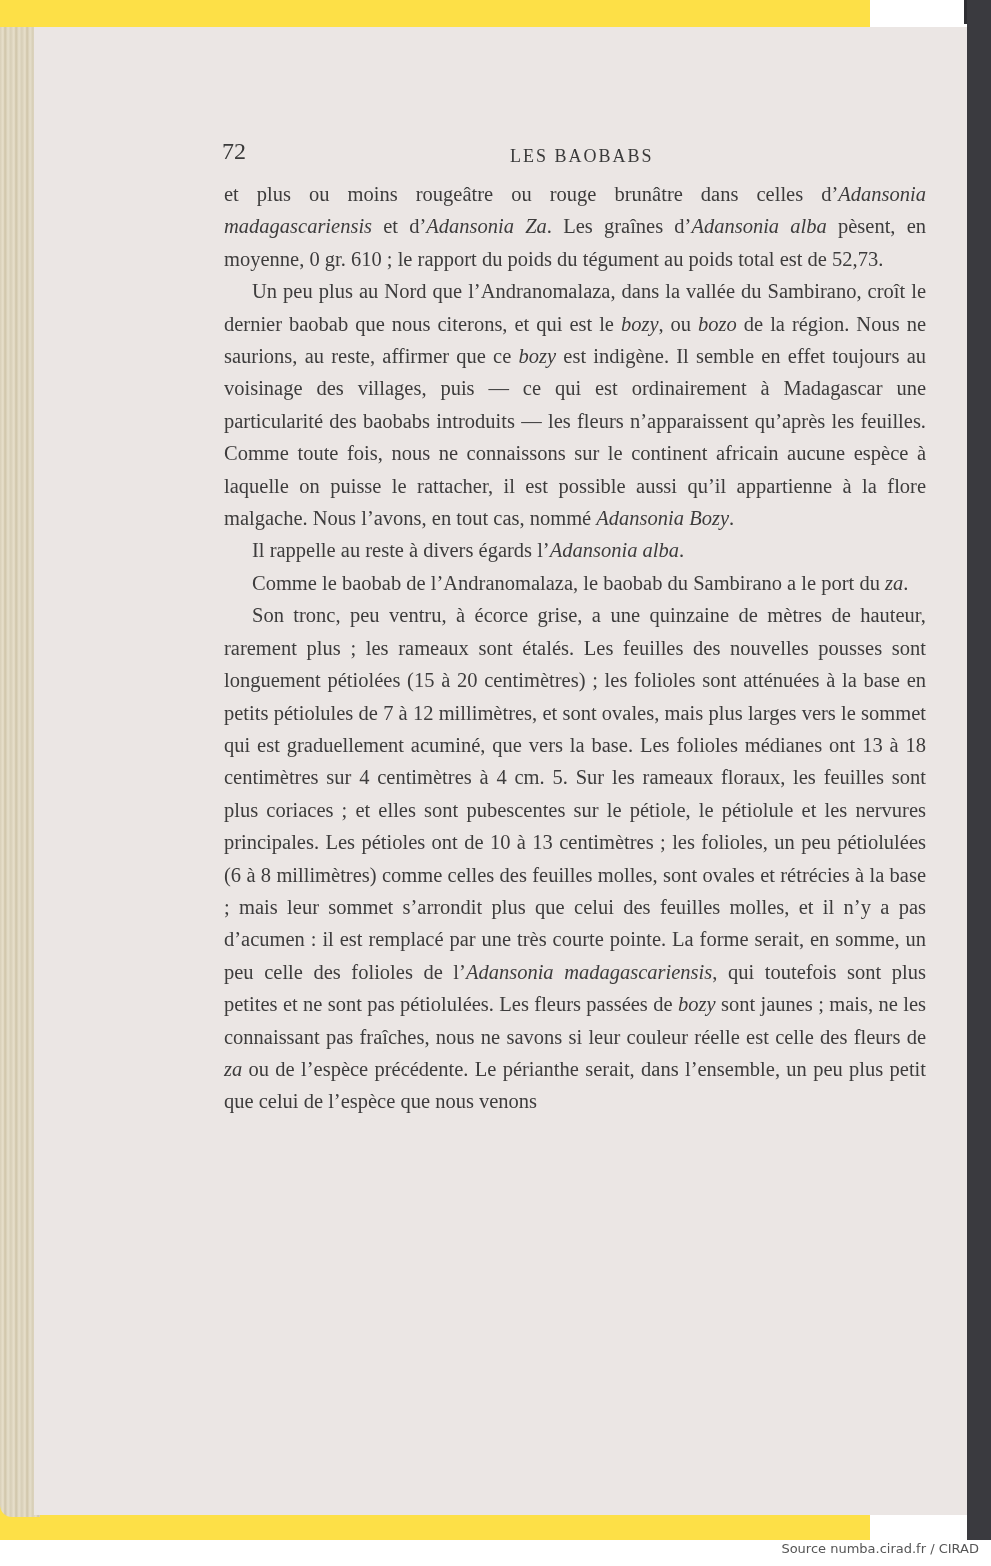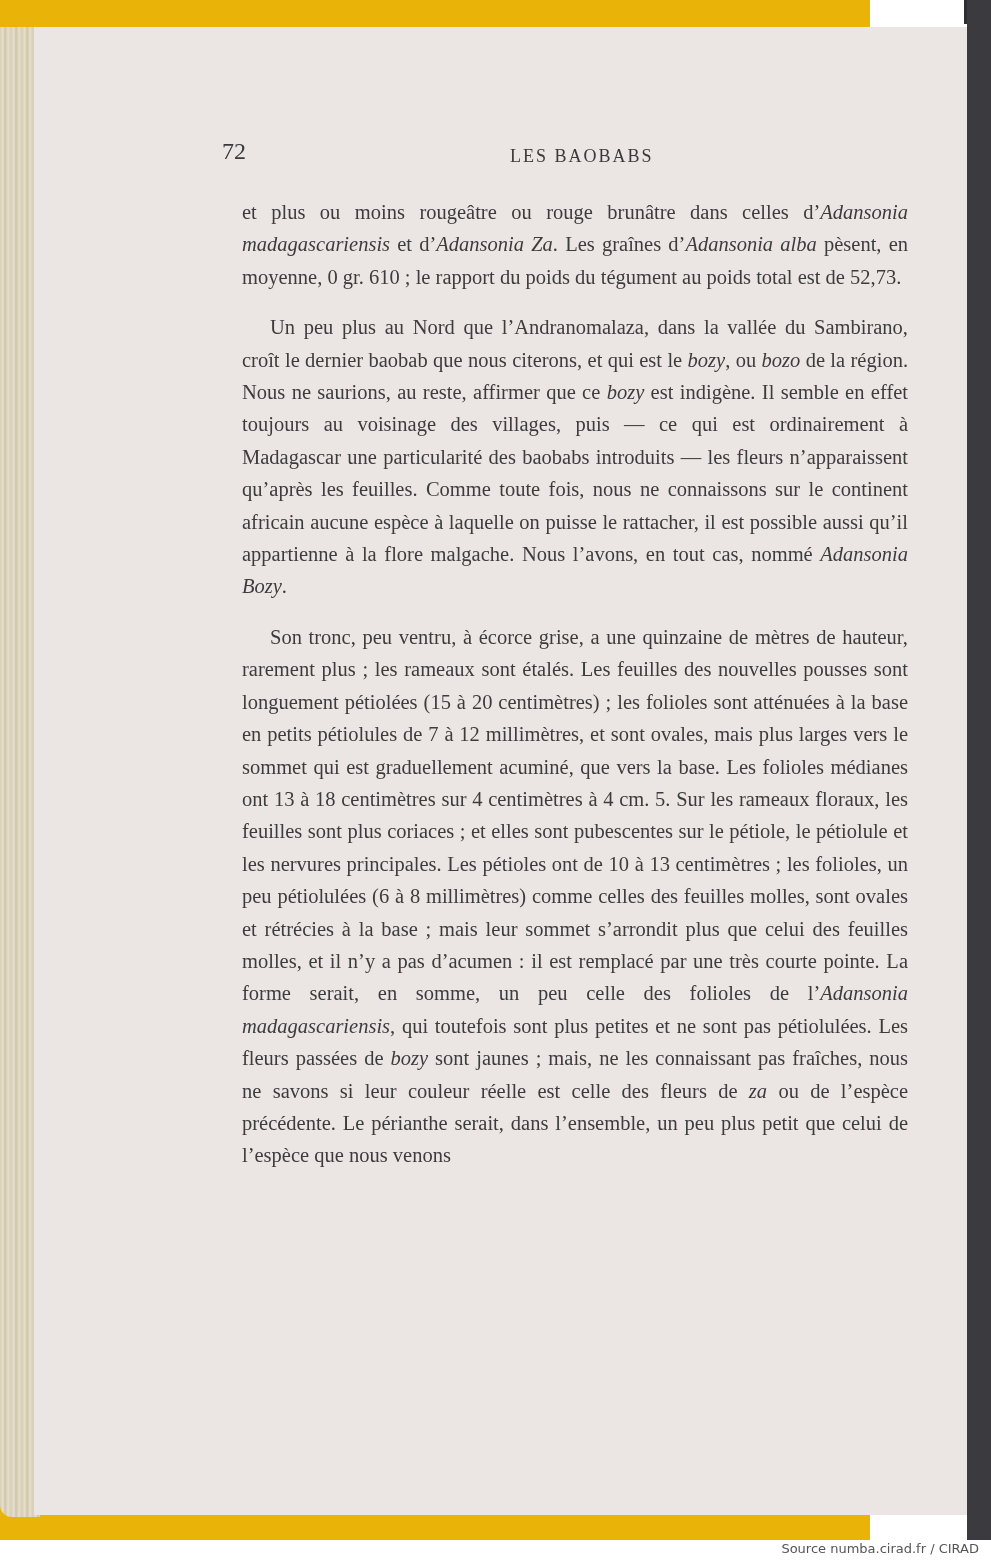--- a/index.html
+++ b/index.html
@@ -1,28 +1,28 @@
 <!DOCTYPE html>
 <html><head>
 <meta charset="utf-8">
 <style>
   html, body { margin:0; padding:0; }
   body { width:991px; height:1566px; background:#ffffff; position:relative; overflow:hidden; font-family:"Liberation Serif", serif; }
-  .scan { position:absolute; left:0; top:0; width:870px; height:1540px; background:#eab308; }
+  .scan { position:absolute; left:0; top:0; width:870px; height:1540px; background:#fde047; }
   .page-edges { position:absolute; left:0; top:27px; width:40px; height:1490px;
     background: repeating-linear-gradient(90deg,#d8cfb8 0px,#e8e0cc 3px,#cfc4a8 5px,#e6dfcc 8px,#d6cdb5 11px);
     border-radius:0 0 0 12px; }
   .page { position:absolute; left:34px; top:27px; width:933px; height:1488px; background:#ebe6e4; }
   .right-strip { position:absolute; left:967px; top:0; width:24px; height:1540px; background:#3a3a3f; }
   .right-strip-top { position:absolute; left:964px; top:0; width:27px; height:24px; background:#2e2e33; }
   .header { position:absolute; top:138px; left:222px; width:704px; height:30px; }
   .page-number { position:absolute; left:0; top:0; font-size:24px; color:#3a3a3a; }
   .running-head { position:absolute; left:288px; top:8px; font-size:18px; letter-spacing:2px; color:#3a3a3a; }
   .body-text { position:absolute; left:224px; top:178px; width:702px; font-size:20.5px; line-height:32.4px; color:#3d3c3c; text-align:justify; }
-  .body-text p { margin:18px; }
+  .body-text p { margin:0; }
   .body-text p.indent { text-indent:28px; }
   .body-text i { font-style:italic; }
   .caption { position:absolute; right:12px; top:1541px; font-family:"DejaVu Sans", sans-serif; font-size:13px; color:#555555; }
 </style>
 </head>
 <body>
 
 <div class="scan">
   <div class="page-edges"></div>
   <div class="page"></div>
@@ -30,17 +30,19 @@
   <div class="right-strip"></div>
 
   <div class="header">
     <span class="page-number">72</span>
     <span class="running-head">LES BAOBABS</span>
   </div>
 
   <div class="body-text" id="body-text">
       <p><span>et plus ou moins rougeâtre ou rouge brunâtre dans celles d’</span><i>Adansonia madagascariensis</i><span> et d’</span><i>Adansonia Za</i><span>. Les graînes d’</span><i>Adansonia alba</i><span> pèsent, en moyenne, 0 gr. 610 ; le rapport du poids du tégument au poids total est de 52,73.</span></p>
       <p class="indent"><span>Un peu plus au Nord que l’Andranomalaza, dans la vallée du Sambirano, croît le dernier baobab que nous citerons, et qui est le </span><i>bozy</i><span>, ou </span><i>bozo</i><span> de la région. Nous ne saurions, au reste, affirmer que ce </span><i>bozy</i><span> est indigène. Il semble en effet toujours au voisinage des villages, puis — ce qui est ordinairement à Madagascar une particularité des baobabs introduits — les fleurs n’apparaissent qu’après les feuilles. Comme toute fois, nous ne connaissons sur le continent africain aucune espèce à laquelle on puisse le rattacher, il est possible aussi qu’il appartienne à la flore malgache. Nous l’avons, en tout cas, nommé </span><i>Adansonia Bozy</i><span>.</span></p>
+      <p class="indent"><span>Il rappelle au reste à divers égards l’</span><i>Adansonia alba</i><span>.</span></p>
+      <p class="indent"><span>Comme le baobab de l’Andranomalaza, le baobab du Sambirano a le port du </span><i>za</i><span>.</span></p>
       <p class="indent"><span>Son tronc, peu ventru, à écorce grise, a une quinzaine de mètres de hauteur, rarement plus ; les rameaux sont étalés. Les feuilles des nouvelles pousses sont longuement pétiolées (15 à 20 centimètres) ; les folioles sont atténuées à la base en petits pétiolules de 7 à 12 millimètres, et sont ovales, mais plus larges vers le sommet qui est graduellement acuminé, que vers la base. Les folioles médianes ont 13 à 18 centimètres sur 4 centimètres à 4 cm. 5. Sur les rameaux floraux, les feuilles sont plus coriaces ; et elles sont pubescentes sur le pétiole, le pétiolule et les nervures principales. Les pétioles ont de 10 à 13 centimètres ; les folioles, un peu pétiolulées (6 à 8 millimètres) comme celles des feuilles molles, sont ovales et rétrécies à la base ; mais leur sommet s’arrondit plus que celui des feuilles molles, et il n’y a pas d’acumen : il est remplacé par une très courte pointe. La forme serait, en somme, un peu celle des folioles de l’</span><i>Adansonia madagascariensis</i><span>, qui toutefois sont plus petites et ne sont pas pétiolulées. Les fleurs passées de </span><i>bozy</i><span> sont jaunes ; mais, ne les connaissant pas fraîches, nous ne savons si leur couleur réelle est celle des fleurs de </span><i>za</i><span> ou de l’espèce précédente. Le périanthe serait, dans l’ensemble, un peu plus petit que celui de l’espèce que nous venons</span></p>
     </div>
 </div>
 
 <div class="caption">Source numba.cirad.fr / CIRAD</div>
 
 </body></html>

